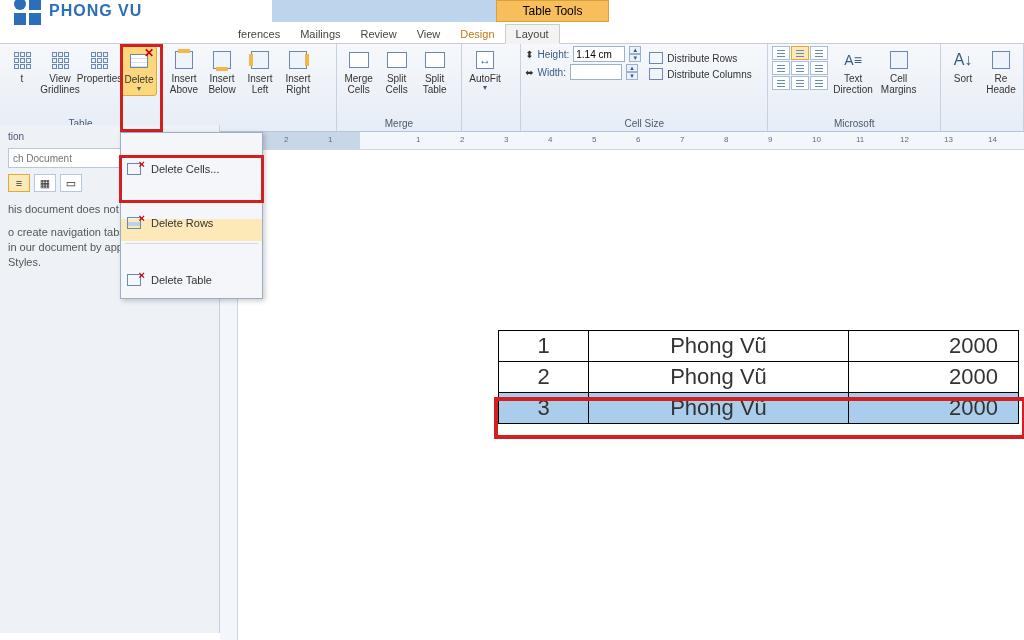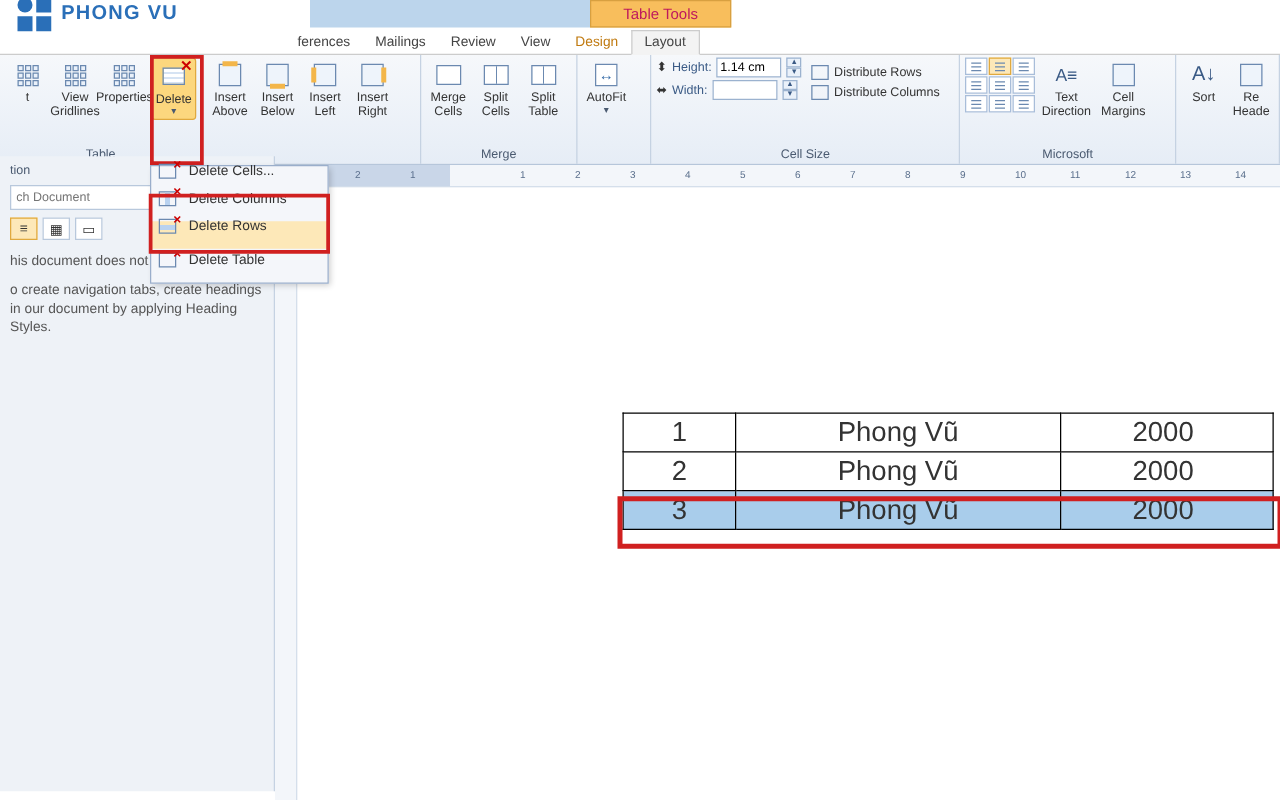--- a/index.html
+++ b/index.html
@@ -1,22 +1,22 @@
 <!DOCTYPE html>
 <html><head>
 <meta charset="utf-8">
 <style>
 * { box-sizing: border-box; margin: 0; padding: 0; font-family: "Segoe UI", Tahoma, sans-serif; }
 body { width: 1024px; height: 640px; background: #fff; overflow: hidden; position: relative; font-size: 11px; color: #333; }
 
 
 .titlebar { height: 22px; display: flex; position: relative; }
-.titlebar .logo-section { width: 248px; background: #fff; display: flex; align-items: center; padding-left: 14px; }
+.titlebar .logo-section { width: 272px; background: #fff; display: flex; align-items: center; padding-left: 14px; }
 .titlebar .tools-gap { width: 224px; background: #bcd5ec; }
-.titlebar .tools-tab { width: 113px; background: #f8be5c; border: 1px solid #d8a040; color: #be185d; text-align: center; line-height: 20px; font-size: 12px; }
+.titlebar .tools-tab { width: 113px; background: #f8be5c; border: 1px solid #d8a040; color: #000000; text-align: center; line-height: 20px; font-size: 12px; }
 .titlebar .doc-title { flex: 1; background: #d13a3a; color: #fff; padding-left: 8px; line-height: 22px; font-size: 12px; }
 
 
 .logo-blocks { display: grid; grid-template-columns: 12px 12px; grid-template-rows: 12px 12px; gap: 3px; margin-right: 8px; }
 .logo-blocks span { background: #2a6fb8; }
 .logo-blocks span:nth-child(1) { border-radius: 50%; }
 .logo-text { font-weight: 700; letter-spacing: 1px; font-size: 16px; color: #2a6fb8; }
 
 
 .tabs { height: 22px; background: #fff; border-bottom: 1px solid #ccc; display: flex; align-items: flex-end; padding-left: 228px; font-size: 11px; }
@@ -64,21 +64,21 @@
 
 .align-grid { display: grid; grid-template-columns: repeat(3, 18px); grid-template-rows: repeat(3, 14px); gap: 1px; }
 .align-grid span { border: 1px solid #a8bdd9; background: #fff; display: flex; align-items: center; justify-content: center; cursor: pointer; }
 .align-grid span.sel { background: #fde8b8; border-color: #e0a93e; }
 .align-grid span::before { content: ""; width: 8px; height: 1px; background: #6b89b0; box-shadow: 0 3px #6b89b0, 0 -3px #6b89b0; }
 
 .sort-ic { font-size: 16px; color: #3a5a85; }
 
 
 .dropdown { position: absolute; top: 132px; left: 120px; width: 143px; background: #f4f6fa; border: 1px solid #9aaecb; box-shadow: 2px 2px 5px rgba(0,0,0,.2); z-index: 50; }
-.dropdown .ditem { display: flex; align-items: center; height: 22px; padding: 0 6px 14px 4px; gap: 8px; font-size: 11px; cursor: pointer; }
+.dropdown .ditem { display: flex; align-items: center; height: 22px; padding: 0 6px 14px 4px; gap: 8px; font-size: 11px; cursor: pointer; margin-top: 32px; }
 .dropdown .ditem.hover { background: #fde8b8; }
 .dropdown .dicon { width: 18px; height: 16px; display: flex; align-items: center; justify-content: center; }
 .dropdown .sep { height: 1px; background: #cfd9e8; margin: 2px 4px; }
 .dropdown .redbox { position: absolute; top: 22px; left: -2px; right: -2px; height: 48px; border: 3px solid #d02020; pointer-events: none; }
 .di-cell { width: 14px; height: 12px; border: 1px solid #6b89b0; position: relative; }
 .di-cell::after { content: "×"; position: absolute; top: -6px; right: -5px; color: #c00; font-size: 11px; font-weight: bold; }
 .di-col::before { content: ""; position: absolute; top: 0; bottom: 0; left: 4px; width: 4px; background: #b9d2f0; }
 .di-row::before { content: ""; position: absolute; left: 0; right: 0; top: 4px; height: 4px; background: #b9d2f0; }
 
 
@@ -98,21 +98,21 @@
 .hruler .tick { position: absolute; top: 3px; }
 .vruler { position: absolute; top: 18px; left: 0; width: 18px; bottom: 0; background: #f3f6fa; border-right: 1px solid #cbd7e6; }
 .vruler .margin { position: absolute; left: 0; right: 0; background: #c9d6e8; }
 .page { position: absolute; top: 18px; left: 18px; right: 0; bottom: 0; background: #fff; overflow: hidden; }
 
 
 .word-table { position: absolute; top: 180px; left: 260px; border-collapse: collapse; font-size: 22px; font-family: "Times New Roman", serif; }
 .word-table td { border: 1px solid #000; padding: 2px 14px; text-align: center; }
 .word-table td.col1 { width: 90px; }
 .word-table td.col2 { width: 260px; }
-.word-table td.col3 { width: 170px; text-align: center; padding-right: 20px; }
+.word-table td.col3 { width: 170px; text-align: right; padding-right: 20px; }
 .word-table tr.selected td { background: #a9cdeb; }
 .row-highlight { position: absolute; border: 4px solid #d02020; pointer-events: none; }
 
 .delete-highlight { position: absolute; top: 44px; left: 120px; width: 43px; height: 88px; border: 3px solid #d02020; pointer-events: none; z-index: 40; }
 
 .arrow-down { font-size: 8px; color: #4a5a70; line-height: 8px; }
 </style>
 </head>
 <body>
 
@@ -355,26 +355,20 @@
 </div>
 
 <div class="delete-highlight"></div>
 
 <div class="dropdown">
   <div class="ditem">
       <div class="dicon">
         <div class="di-cell"></div>
       </div>
       <span>Delete Cells...</span>
-    </div>
-  <div class="ditem">
-      <div class="dicon">
-        <div class="di-cell di-col"></div>
-      </div>
-      <span>Delete Columns</span>
     </div>
   <div class="ditem hover">
       <div class="dicon">
         <div class="di-cell di-row"></div>
       </div>
       <span>Delete Rows</span>
     </div>
   <div class="sep"></div>
   <div class="ditem">
       <div class="dicon">

